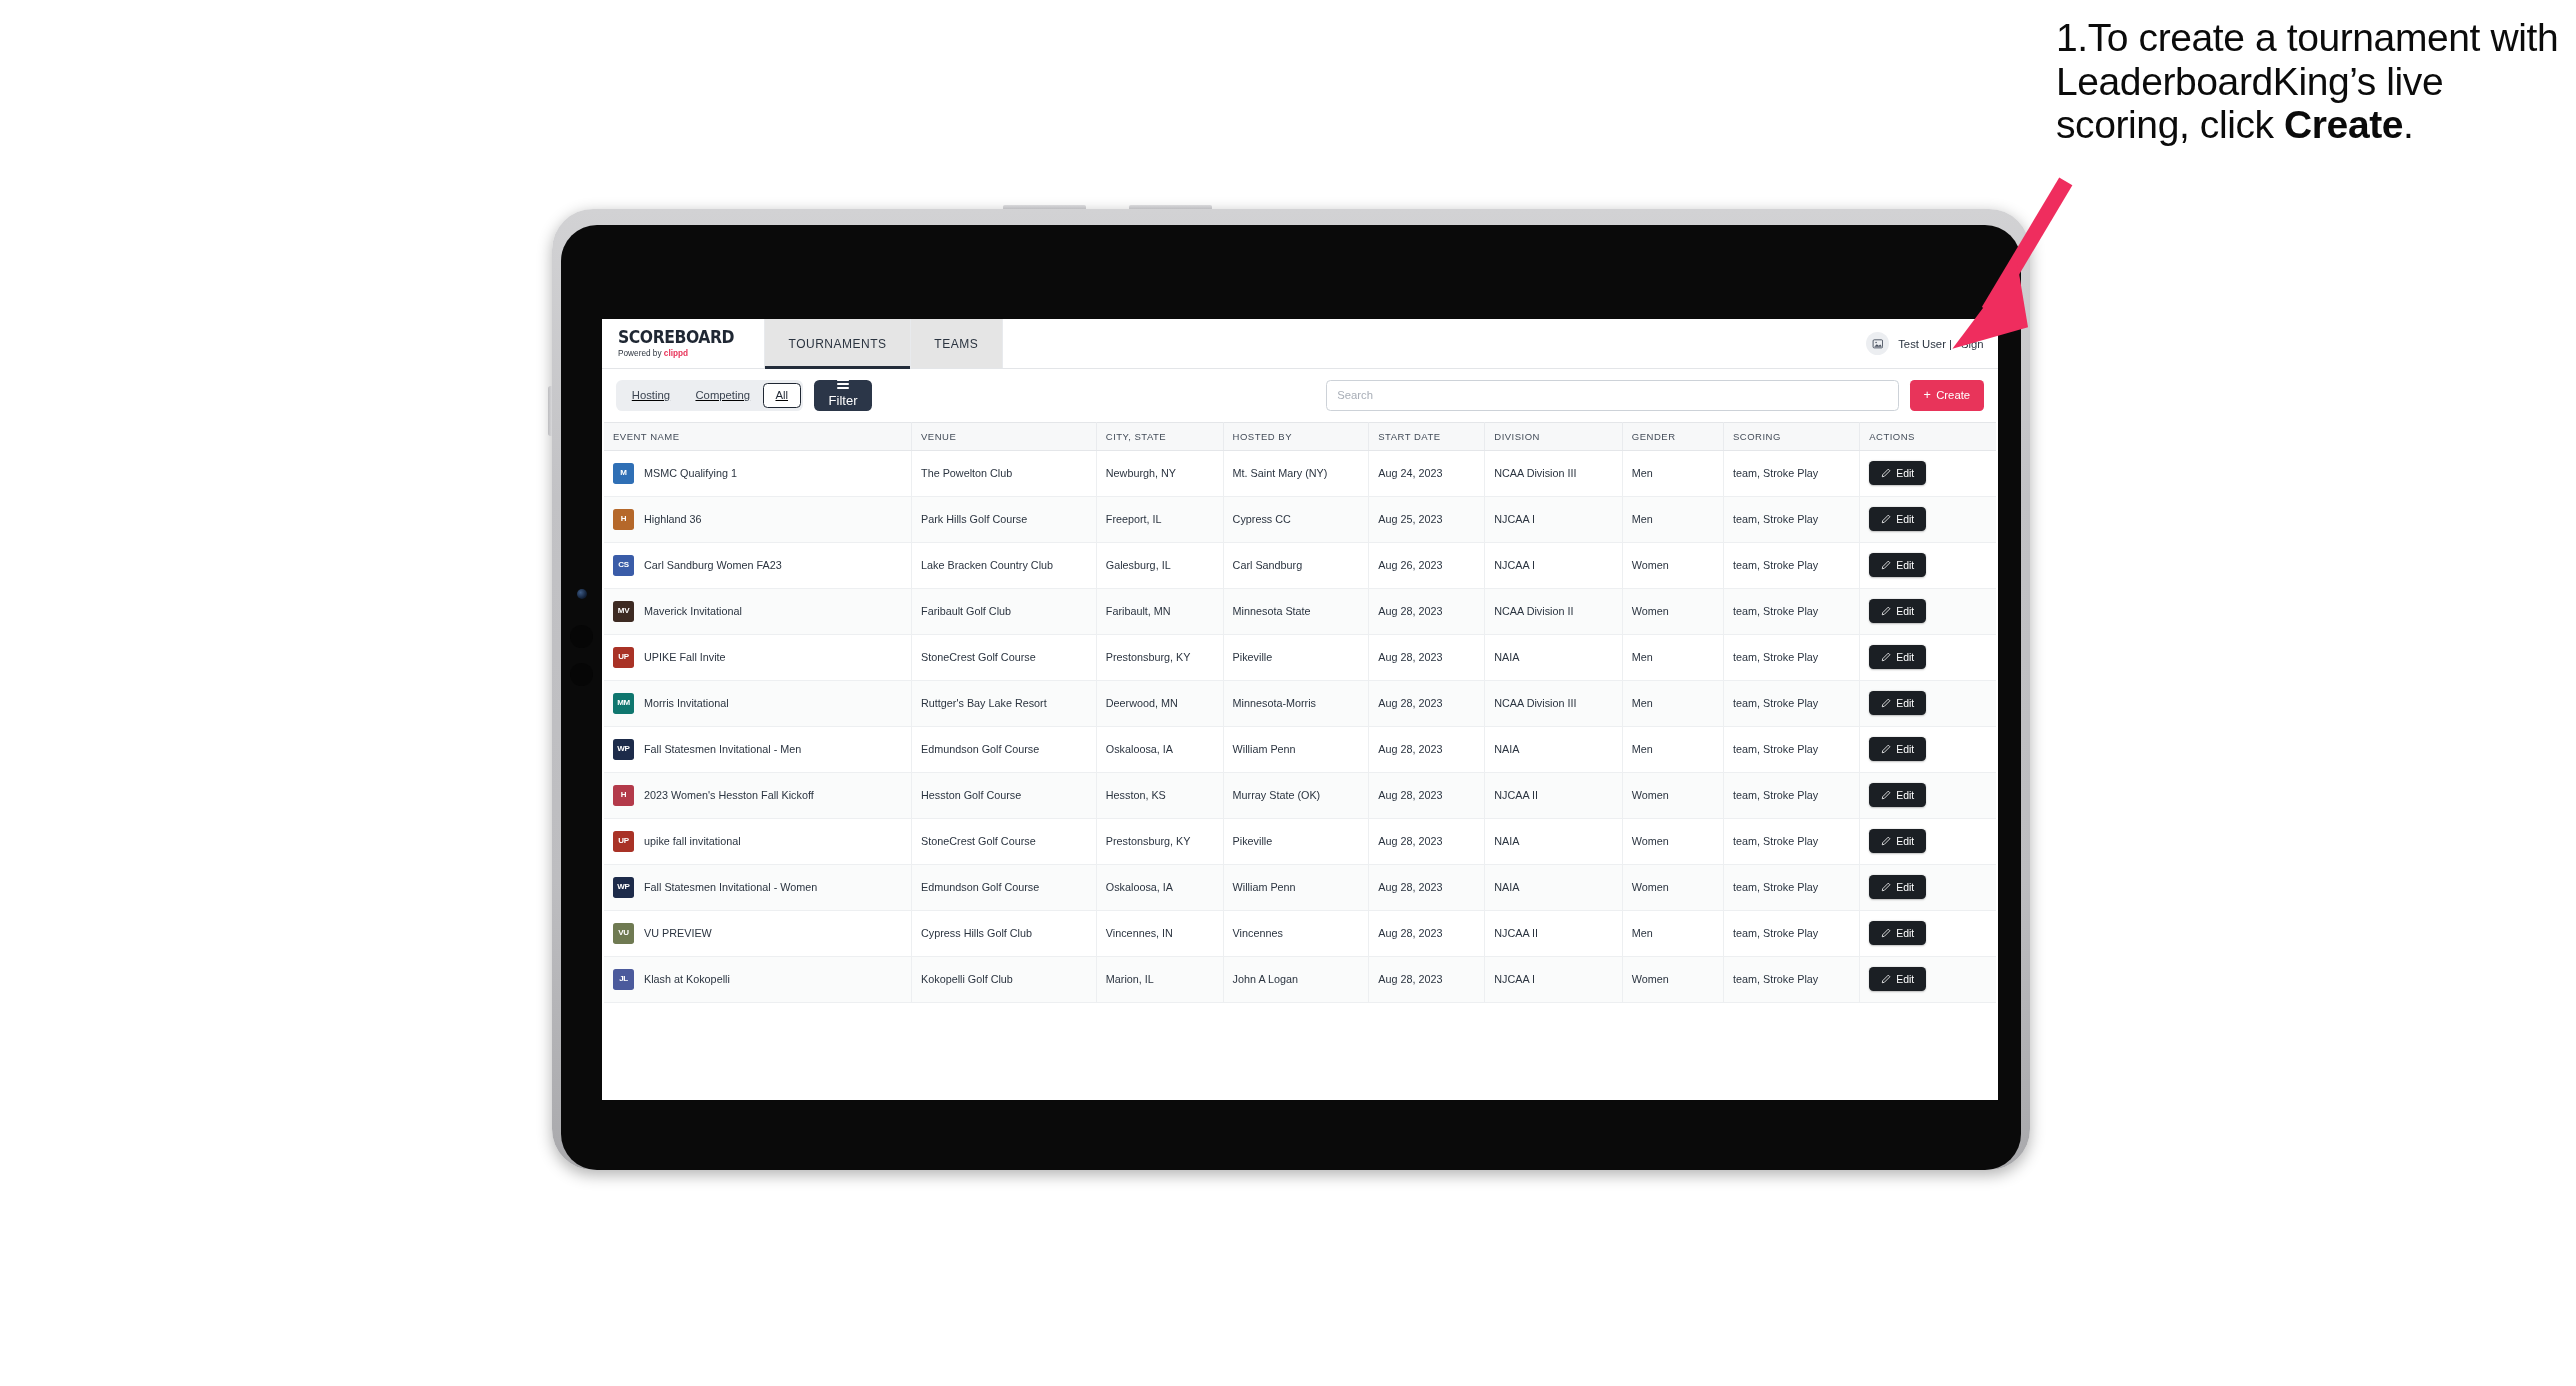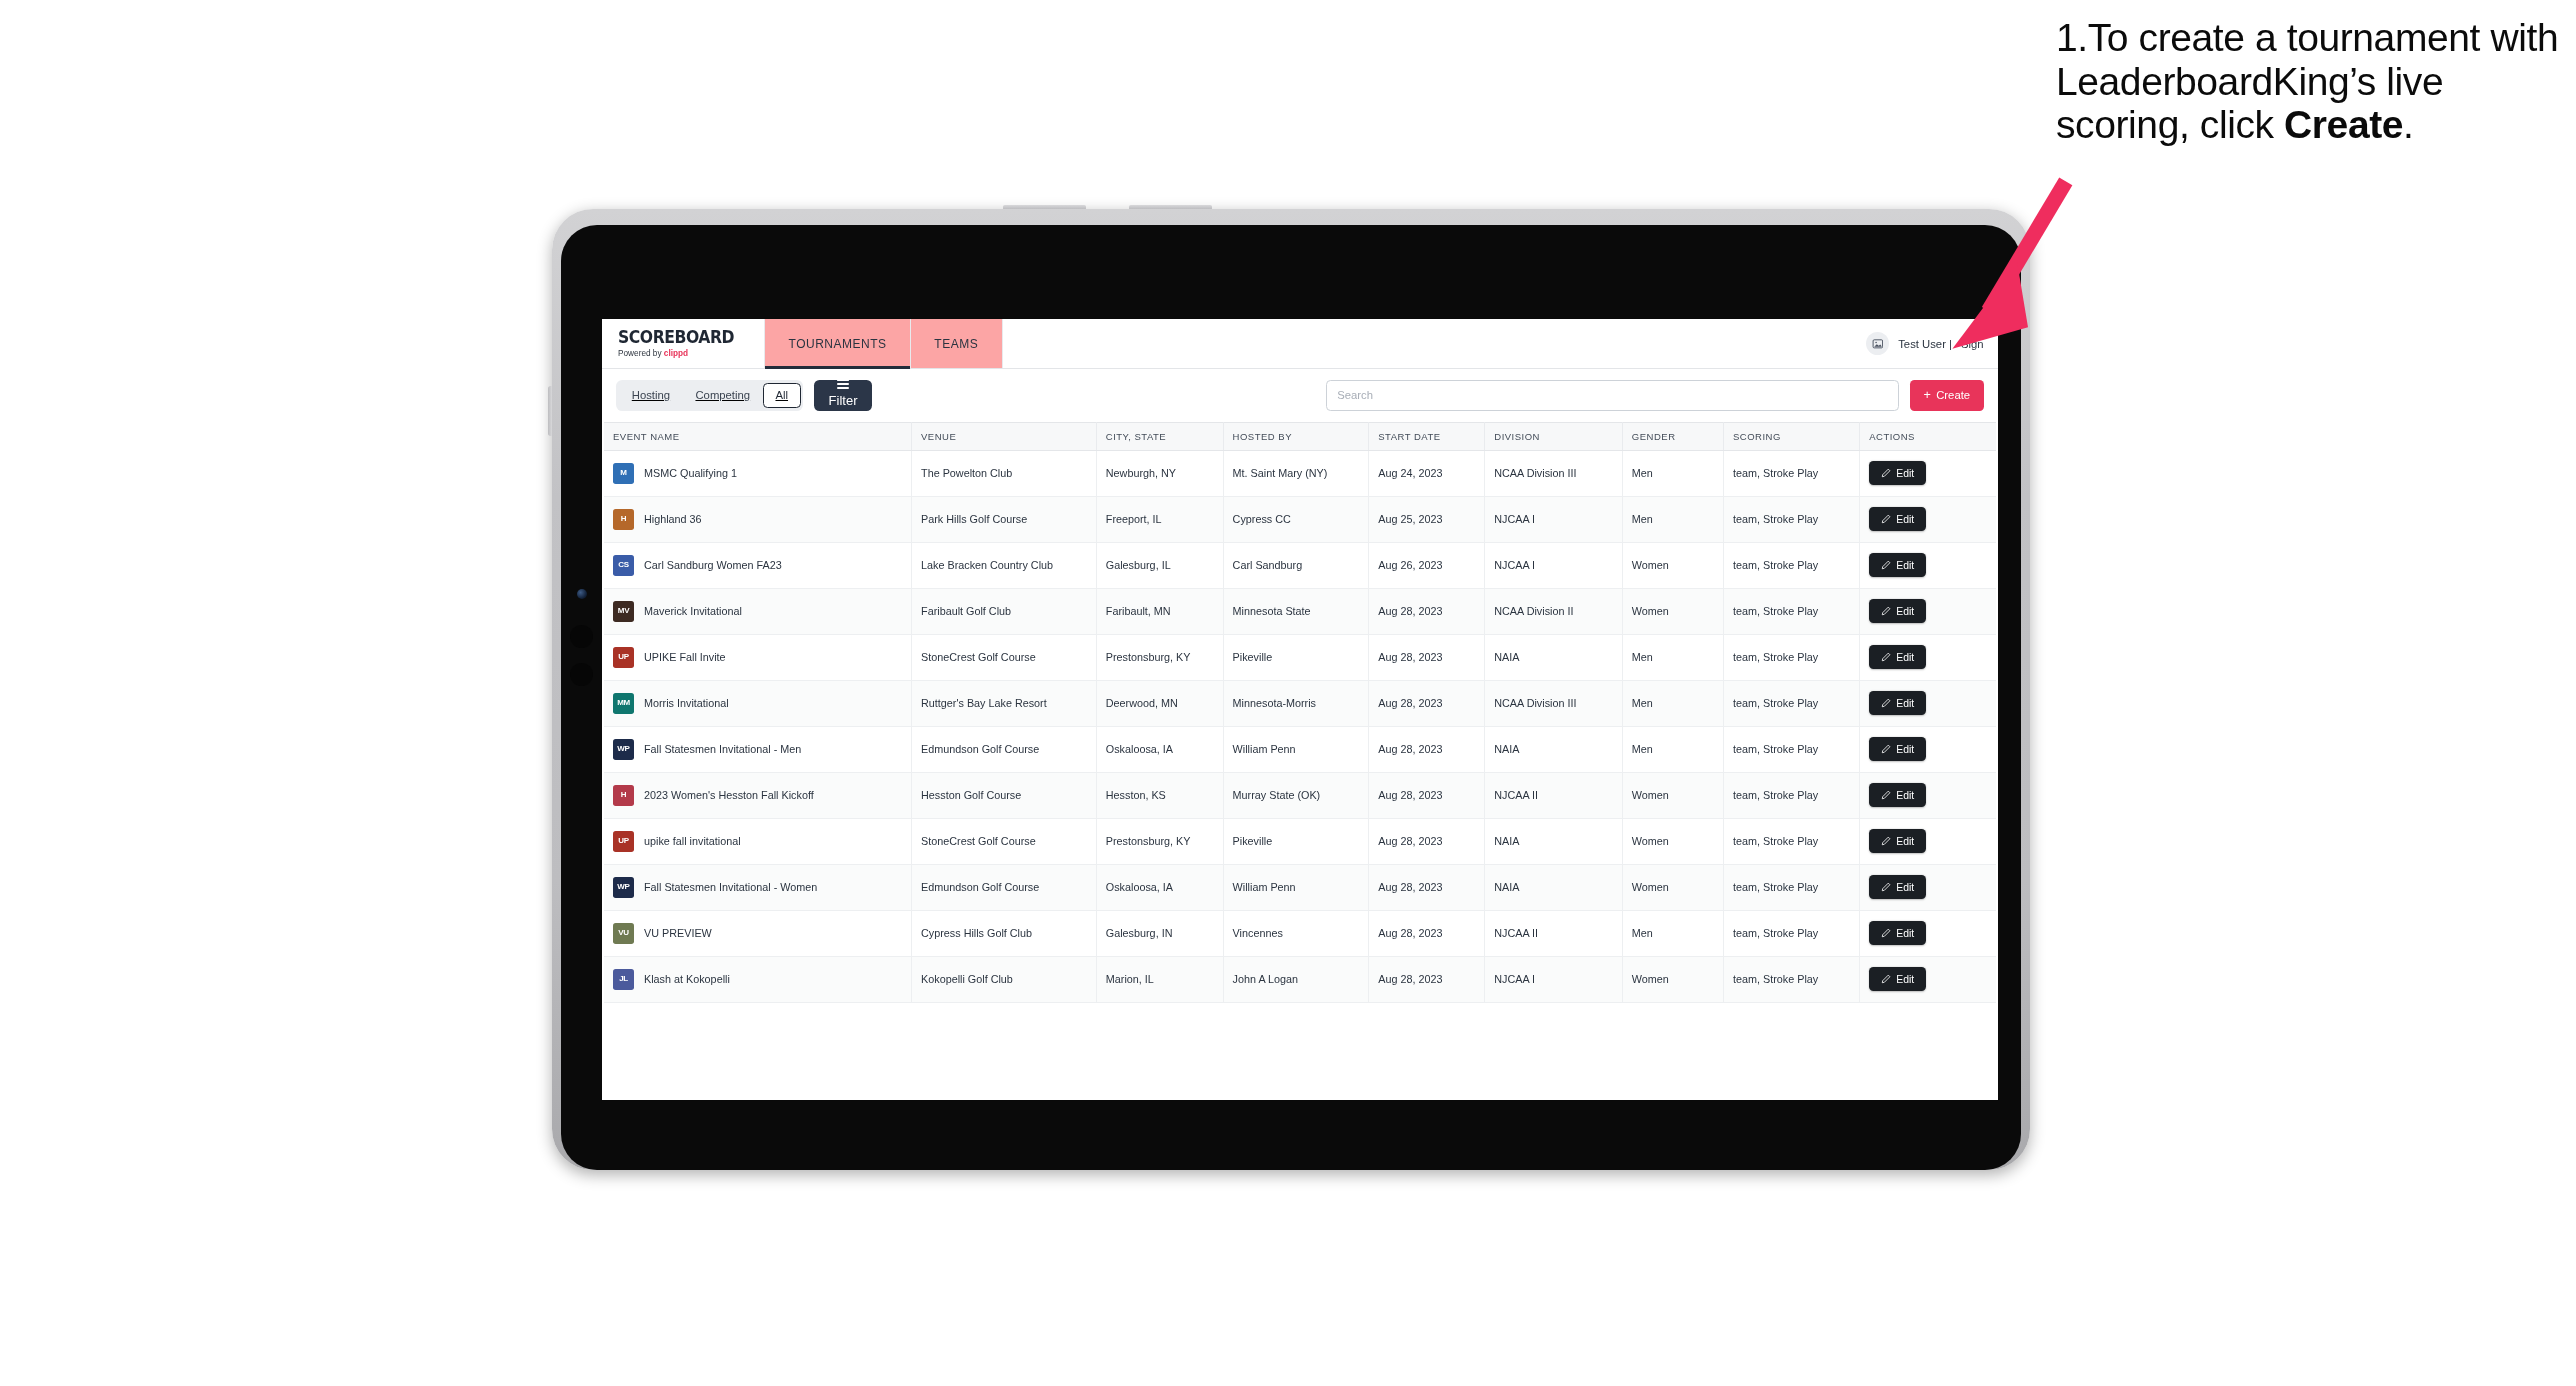--- a/index.html
+++ b/index.html
@@ -77,21 +77,21 @@
     font-size: 8.6px; color: #2f3640; margin-top: 2.7px; line-height: 1;
     transform: scaleX(0.96); transform-origin: left;
   }
   .logo-sub .brand { color: #e8345a; font-weight: 700; }
 
   .nav-tabs { display: flex; align-items: stretch; }
   .nav-tab {
     display: flex; align-items: center; padding: 0 23.4px;
     font-size: 12px; letter-spacing: 0.5px; color: #2b3440;
     border-right: 0.9px solid #e8eaed; cursor: pointer; position: relative;
-    background: #fca5a5;
+    background: #e5e5e5;
   }
   .nav-tab.active::after {
     content: ""; position: absolute; left: 0; right: 0; bottom: -0.9px;
     height: 2.7px; background: #232c3a;
   }
 
   .topbar-right {
     margin-left: auto; display: flex; align-items: center; gap: 9px;
     padding-right: 14.4px;
   }
@@ -498,21 +498,21 @@
                     </button></td>
                 </tr>
                 <tr>
                   <td class="col-event">
                     <div class="event-cell">
                       <span class="team-logo" style="background: rgb(111, 122, 82);">VU</span>
                       <span>VU PREVIEW</span>
                     </div>
                   </td>
                   <td class="col-venue">Cypress Hills Golf Club</td>
-                  <td class="col-city">Galesburg, IN</td>
+                  <td class="col-city">Vincennes, IN</td>
                   <td class="col-host">Vincennes</td>
                   <td class="col-date">Aug 28, 2023</td>
                   <td class="col-div">NJCAA II</td>
                   <td class="col-gen">Men</td>
                   <td class="col-score">team, Stroke Play</td>
                   <td class="col-act"><button class="edit-btn">
                       <svg width="10" height="10" viewBox="0 0 16 16">
                         <path d="M11.6 1.8 L14.2 4.4 L5.3 13.3 L2 14 L2.7 10.7 Z" fill="none" stroke="#fff" stroke-width="1.3" stroke-linejoin="round"></path>
                       </svg>
                       <span>Edit</span>

